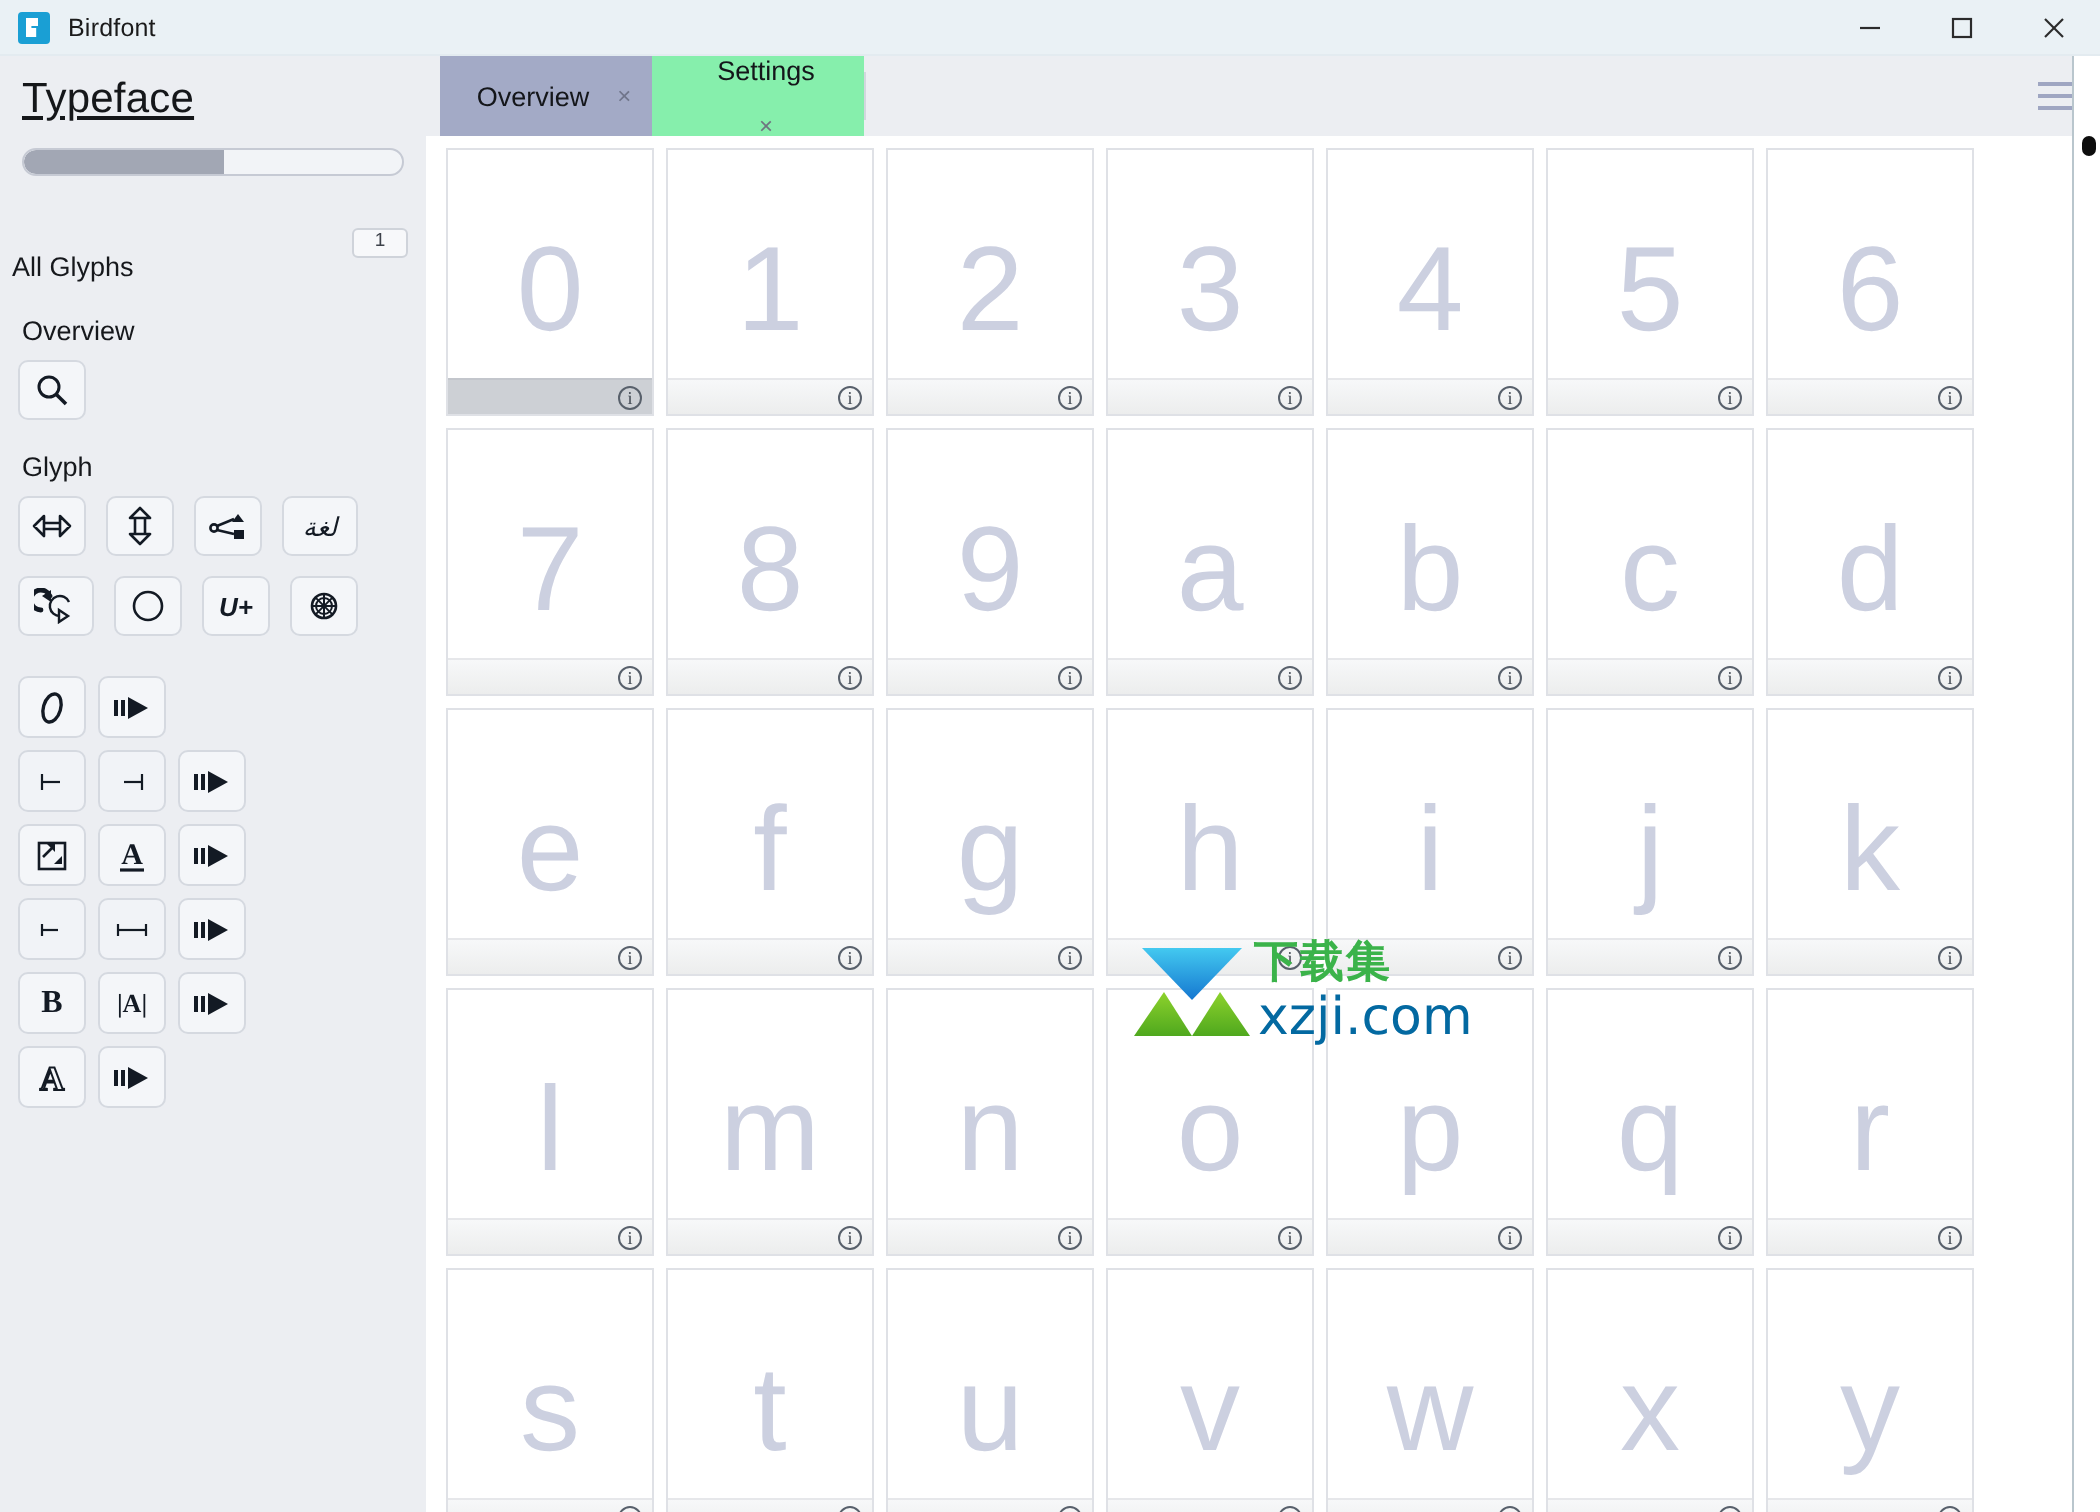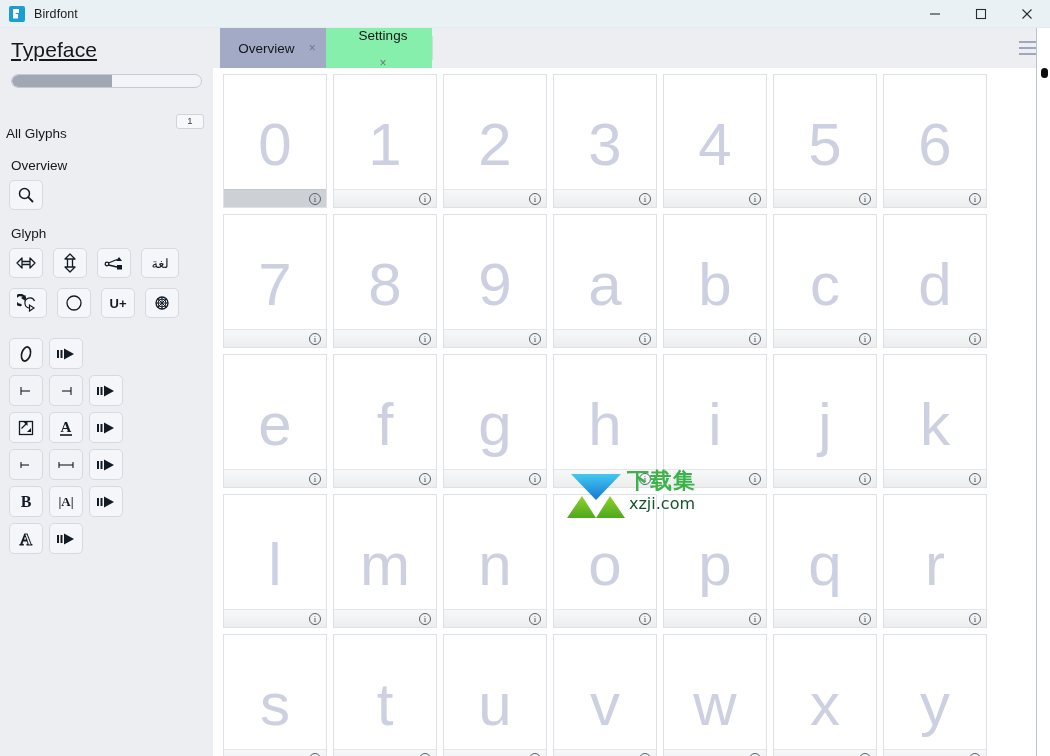--- a/index.html
+++ b/index.html
@@ -113,21 +113,21 @@
     color: #3c4149;
     background: #f7f8fa;
     border: 1px solid #cfd3da;
     border-radius: 3px;
     padding: 0px 7px 1px 7px;
     min-width: 28px;
     text-align: center;
     line-height: 12px;
   }
 
-  .tool-grid { display: flex; flex-wrap: wrap; gap: 10px; margin-top: 5px; }
+  .tool-grid { display: flex; flex-wrap: wrap; gap: 10px; margin-top: 5px; font-style: italic; }
   .tool-btn {
     width: 34px; height: 30px;
     background: #f4f6f9;
     border: 1px solid #d5d9e0;
     border-radius: 5px;
     display: flex; align-items: center; justify-content: center;
     color: #131a24;
   }
   .tool-btn.wide { width: 38px; }
   .tool-btn svg { display:block; }
@@ -279,22 +279,22 @@
     left: 62px; top: 0px;
     font-size: 22px;
     font-weight: 700;
     color: #3bb34a;
     letter-spacing: 1px;
     font-family: "DejaVu Sans", sans-serif;
   }
   .wm-text-bot {
     position: absolute;
     left: 64px; top: 28px;
-    font-size: 16px;
-    color: #14532d;
+    font-size: 26px;
+    color: #0369a1;
     font-family: "DejaVu Sans", sans-serif;
   }
 </style>
 </head>
 <body>
 
 <div id="app">
 
   <div class="titlebar">
     <div class="tb-icon"></div>

